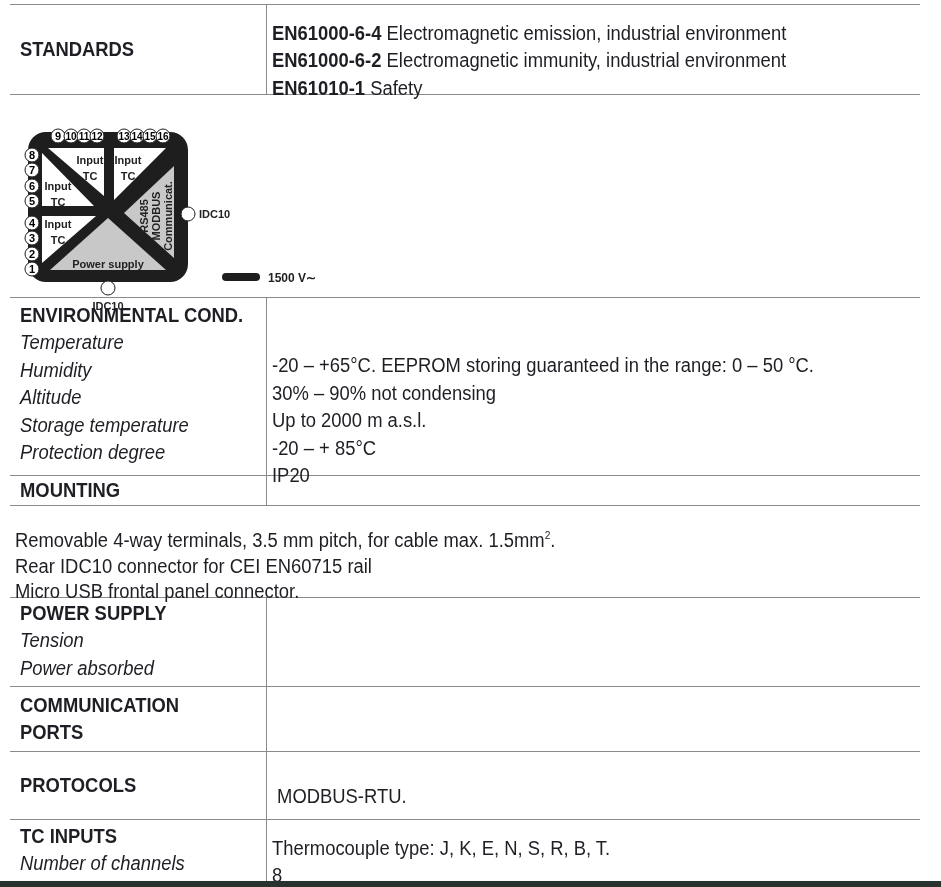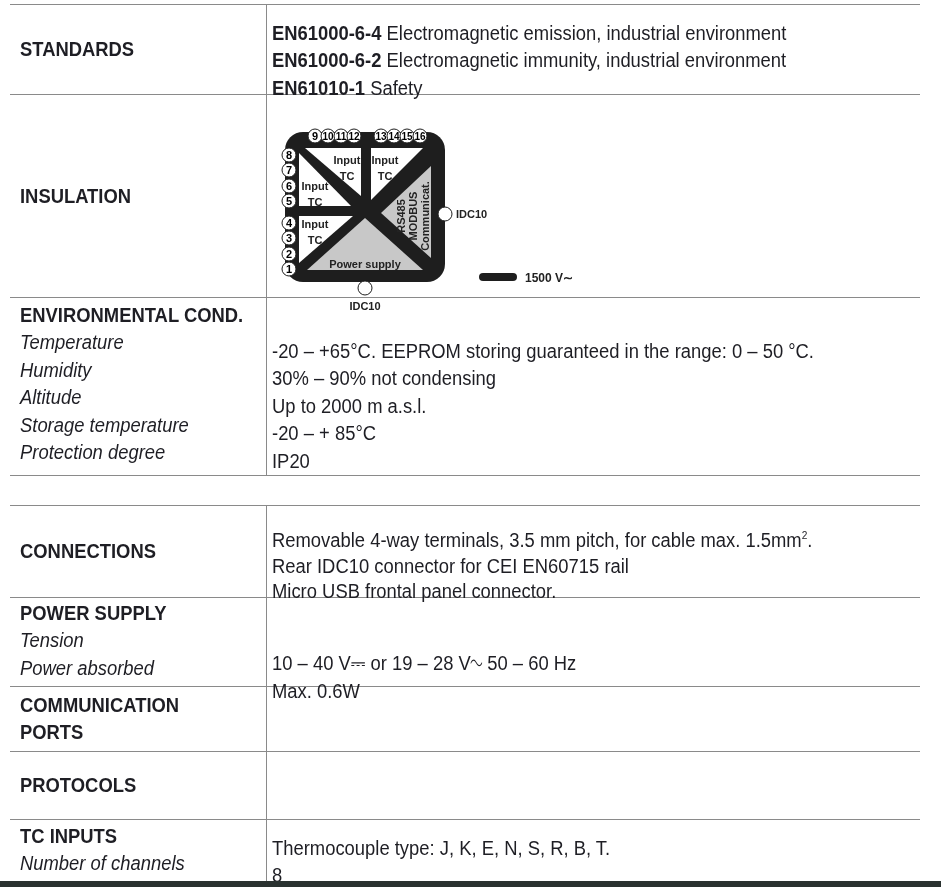--- a/index.html
+++ b/index.html
@@ -28,23 +28,20 @@
       <span class="hdr">STANDARDS</span>
     </div>
     <div class="rcol">
       <div class="val"><b>EN61000-6-4</b><span> Electromagnetic emission, industrial environment</span></div>
       <div class="val"><b>EN61000-6-2</b><span> Electromagnetic immunity,  industrial environment</span></div>
       <div class="val"><b>EN61010-1</b><span> Safety</span></div>
     </div>
   </div>
 
   <div class="row" style="height:203px">
-    <div class="lcol">
-      <span class="hdr">INSULATION</span>
-    </div>
     <div class="rcol top" style="position:relative;padding:0">
       <svg width="340" height="200" viewBox="0 0 340 200" style="position:absolute;left:6px;top:0">
 
         <rect x="12" y="14" width="160" height="150" rx="18" fill="#1e1e1e"></rect>
 
         <polygon points="32,30 88,30 88,78" fill="#fff"></polygon>
         <polygon points="98,30 150,30 98,82" fill="#fff"></polygon>
         <polygon points="26,35 26,88 78,88" fill="#fff"></polygon>
         <polygon points="26,98 80,98 26,145" fill="#fff"></polygon>
 
@@ -119,65 +116,64 @@
 
   <div class="row" style="height:178px">
     <div class="lcol" style="justify-content:flex-start;padding-top:4px">
       <span class="hdr">ENVIRONMENTAL COND.</span>
       <span class="sub">Temperature</span>
       <span class="sub">Humidity</span>
       <span class="sub">Altitude</span>
       <span class="sub">Storage temperature</span>
       <span class="sub">Protection degree</span>
     </div>
-    <div class="rcol" style="justify-content:flex-end;padding-top:31px">
+    <div class="rcol" style="justify-content:space-between;padding-top:31px">
       <span class="val">-20 – +65°C. EEPROM storing guaranteed in the range: 0 – 50 °C.</span>
       <span class="val">30% – 90% not condensing</span>
       <span class="val">Up to 2000 m a.s.l.</span>
       <span class="val">-20 – + 85°C</span>
       <span class="val">IP20</span>
     </div>
   </div>
 
   <div class="row" style="height:30px">
+    <div class="lcol">
+      <span class="hdr">MOUNTING</span>
+    </div>
   </div>
 
   <div class="row" style="height:92px">
-    <div class="lcol">
-      <span class="hdr">CONNECTIONS</span>
-    </div>
     <div class="rcol">
       <span class="val"><span>Removable 4-way terminals, 3.5 mm pitch, for cable max. 1.5mm</span><sup style="font-size:11px">2</sup><span>.</span></span>
       <span class="val" style="line-height:25px">Rear IDC10 connector for CEI EN60715 rail</span>
       <span class="val" style="line-height:25px"> Micro USB frontal panel connector.</span>
     </div>
   </div>
 
   <div class="row" style="height:89px">
     <div class="lcol" style="justify-content:flex-start;padding-top:2px">
       <span class="hdr">POWER SUPPLY</span>
       <span class="sub">Tension</span>
       <span class="sub">Power absorbed</span>
     </div>
-    <div class="rcol" style="justify-content:flex-start;padding-top:29px">
-      <span class="val">10 – 40 V⎓ or 19 – 28 V∿  50 – 60 Hz</span>
-      <span class="val">Max. 0.6W</span>
-    </div>
   </div>
 
   <div class="row" style="height:65px">
     <div class="lcol">
       <span class="hdr">COMMUNICATION</span>
       <span class="hdr">PORTS</span>
     </div>
   </div>
 
   <div class="row" style="height:68px">
     <div class="lcol">
       <span class="hdr">PROTOCOLS</span>
+    </div>
+    <div class="rcol">
+      <span class="val" style="white-space:pre"> MODBUS-RTU.</span>
     </div>
   </div>
 
   <div class="row" style="height:62px">
     <div class="lcol">
       <span class="hdr">TC INPUTS</span>
       <span class="sub">Number of channels</span>
     </div>
     <div class="rcol">
       <span class="val">Thermocouple type: J, K, E, N, S, R, B, T.</span>

